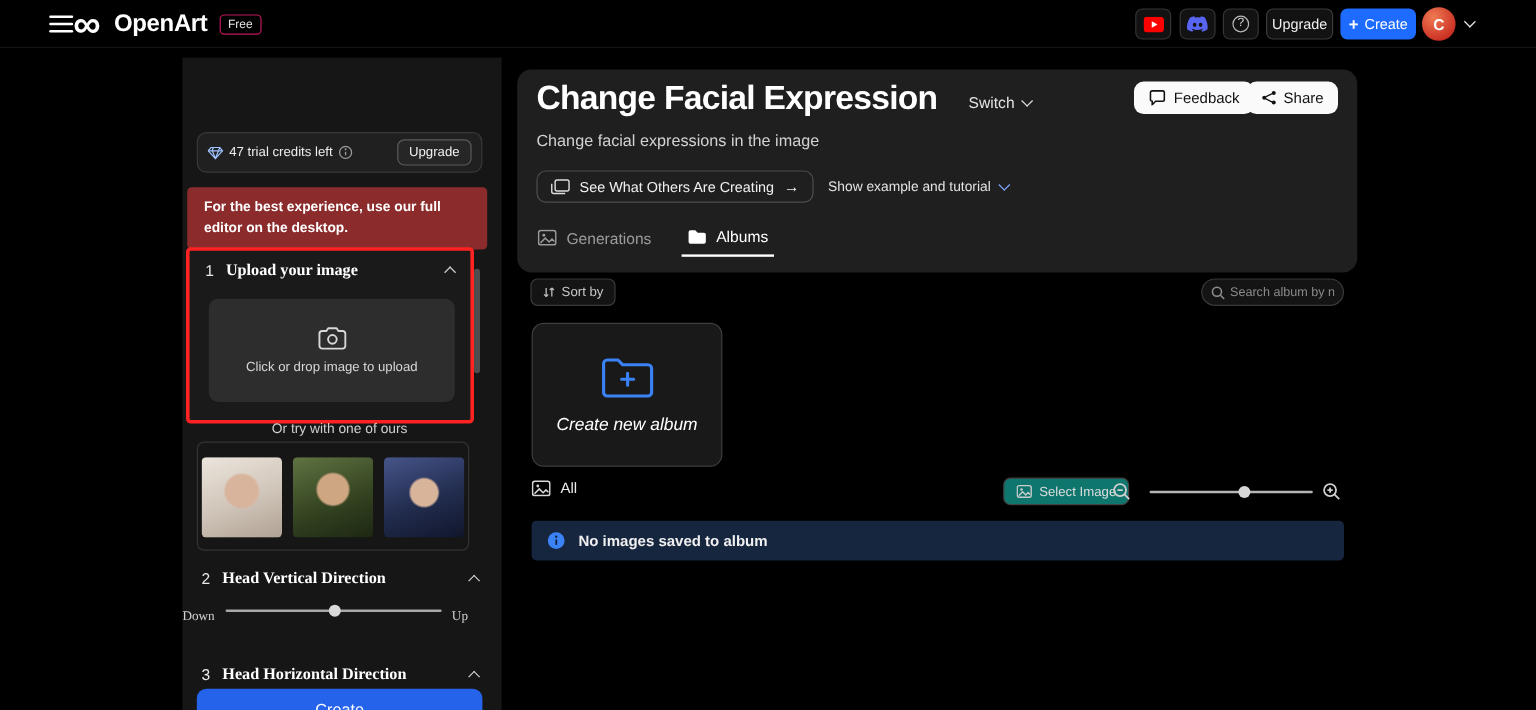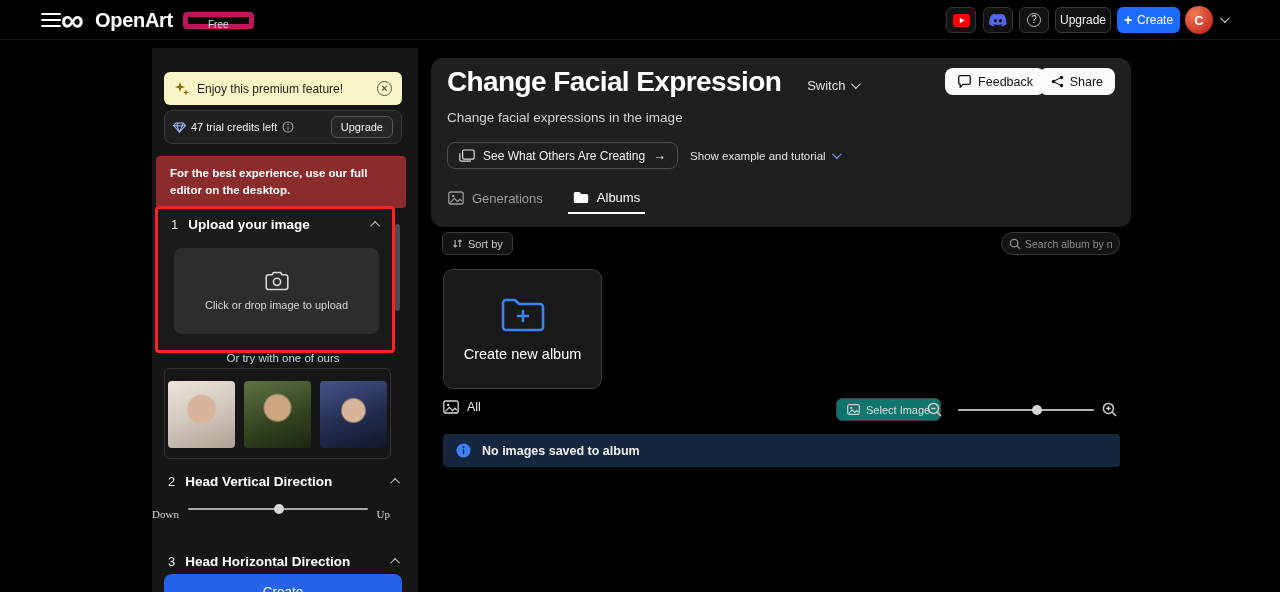--- a/index.html
+++ b/index.html
@@ -13,21 +13,21 @@
   .chev { display:inline-block; width:7px; height:7px; border-right:1.7px solid currentColor; border-bottom:1.7px solid currentColor; }
   .chev.down { transform:rotate(45deg) translateY(-2px); }
   .chev.up { transform:rotate(225deg) translateY(-2px); }
 
   
   .navbar { position:absolute; left:0; top:0; width:1280px; height:40px; background:#000; border-bottom:1px solid #141414; }
   .hamburger { position:absolute; left:41px; top:13px; width:20px; height:14px; display:flex; flex-direction:column; justify-content:space-between; }
   .hamburger span { height:2.4px; background:#fff; border-radius:2px; }
   .logo-mark { position:absolute; left:61px; top:0px; font-size:32px; font-weight:700; line-height:40px; color:#fff; }
   .logo-text { position:absolute; left:95px; top:9px; font-size:20px; font-weight:700; letter-spacing:-0.3px; }
-  .free-badge { position:absolute; left:183px; top:12px; height:17px; padding:0 20px; border:5px solid #be185d; border-radius:4px; font-size:10px; line-height:15px; color:#e5e5e5; }
+  .free-badge { position:absolute; left:183px; top:12px; height:17px; padding:0 6px; border:1px solid #be185d; border-radius:4px; font-size:10px; line-height:15px; color:#e5e5e5; }
   .icon-btn { position:absolute; top:7px; width:30px; height:26px; border:1px solid #343434; border-radius:6px; background:#121212; display:flex; align-items:center; justify-content:center; }
   .icon-btn.yt { left:946px; } .icon-btn.dc { left:983px; } .icon-btn.help { left:1019px; }
   .q-glyph { font-size:10px; color:#d9d9d9; border:1.3px solid #b9b9b9; border-radius:50%; width:14px; height:14px; line-height:12px; text-align:center; }
   .nav-upgrade { position:absolute; left:1055px; top:7px; width:56px; height:26px; border:1px solid #3a3a3a; border-radius:6px; background:#121212; font-size:12px; color:#f0f0f0; }
   .nav-create { position:absolute; left:1117px; top:7px; width:63px; height:26px; border-radius:6px; background:#1e6bff; font-size:12px; color:#fff; display:flex; align-items:center; justify-content:center; gap:5px; }
   .nav-create .plus { font-size:14px; font-weight:700; line-height:1; }
   .avatar { position:absolute; left:1185px; top:6px; width:28px; height:28px; border-radius:50%; background:radial-gradient(circle at 35% 30%, #f07a52, #c92f23 75%); font-size:13px; font-weight:700; color:#fff; display:flex; align-items:center; justify-content:center; }
   .nav-caret { position:absolute; left:1220px; top:16px; color:#e8e8e8; }
 
   
@@ -35,21 +35,21 @@
   .premium-banner { position:absolute; left:12px; top:24px; width:238px; height:33px; background:#f8f4c6; border-radius:6px; display:flex; align-items:center; gap:7px; padding:0 10px; }
   .premium-banner .pb-text { font-size:12px; color:#26221a; font-weight:500; }
   .pb-close { margin-left:auto; width:15px; height:15px; border:1.4px solid #5b5b4a; border-radius:50%; color:#5b5b4a; font-size:11px; line-height:12px; text-align:center; font-weight:700; }
   .credits-card { position:absolute; left:12px; top:62px; width:238px; height:34px; background:#202020; border:1px solid #383838; border-radius:8px; display:flex; align-items:center; gap:5px; padding:0 8px; }
   .credits-text { font-size:11px; color:#ededed; }
   .mini-upgrade { margin-left:auto; height:22px; padding:0 9px; border:1px solid #5a5a5a; border-radius:6px; background:#262626; font-size:11px; color:#f0f0f0; }
   .notice { position:absolute; left:4px; top:108px; width:250px; height:52px; background:#8c2b2b; border-radius:4px; padding:9px 14px; font-size:11.5px; font-weight:700; line-height:1.5; color:#fff; }
   .section-upload { position:absolute; left:3px; top:158px; width:240px; height:147px; border:3px solid #ff2222; border-radius:4px; background:#1a1a1a; }
   .sec-header { display:flex; align-items:center; gap:10px; padding:8px 12px 4px 13px; color:#fff; }
   .sec-num { font-size:13px; color:#e8e8e8; }
-  .sec-title { font-size:13.5px; font-weight:600; }
+  .sec-title { font-size:13.5px; font-weight:600;font-family:Liberation Serif, serif; }
   .sec-header .chev { margin-left:auto; color:#cfcfcf; }
   .upload-box { margin:12px 12px 0 16px; width:205px; height:86px; background:#2d2d2d; border-radius:8px; display:flex; flex-direction:column; align-items:center; justify-content:center; gap:8px; }
   .upload-hint { font-size:11px; color:#d6d6d6; }
   .try-ours { position:absolute; left:12px; top:304px; width:238px; text-align:center; font-size:11.5px; color:#cfcfcf; }
   .samples { position:absolute; left:12px; top:320px; width:227px; height:91px; border:1px solid #333; border-radius:6px; display:flex; justify-content:center; gap:9px; padding-top:12px; }
   .thumb { width:67px; height:67px; border-radius:4px; }
   .thumb.t1 { background: radial-gradient(circle at 50% 42%, #d9b49c 0 26%, rgba(0,0,0,0) 30%), linear-gradient(160deg,#ece5dc 0%,#cfc4b8 55%,#b0a294 100%); }
   .thumb.t2 { background: radial-gradient(circle at 50% 40%, #cfa682 0 24%, rgba(0,0,0,0) 28%), linear-gradient(160deg,#5f7342 0%,#32411f 60%,#1d2713 100%); }
   .thumb.t3 { background: radial-gradient(circle at 50% 44%, #d8b49a 0 22%, rgba(0,0,0,0) 26%), linear-gradient(160deg,#46558a 0%,#222c4e 55%,#10162b 100%); }
   .sec-plain { position:absolute; left:12px; width:238px; padding:0; }
@@ -78,21 +78,21 @@
   .tabs { position:absolute; left:12px; top:124px; display:flex; gap:20px; height:32px; }
   .tab { display:flex; align-items:center; gap:8px; font-size:13px; color:#9c9c9c; padding:0 5px; }
   .tab.active { color:#fff; border-bottom:2px solid #fff; }
 
   
   .sort-btn { position:absolute; left:442px; top:232px; height:23px; padding:0 9px; border:1px solid #3a3a3a; border-radius:6px; background:#141414; color:#c8c8c8; font-size:11px; display:flex; align-items:center; gap:5px; }
   .search-box { position:absolute; left:1001px; top:232px; width:119px; height:23px; border:1px solid #3a3a3a; border-radius:12px; background:#141414; display:flex; align-items:center; gap:4px; padding:0 7px; }
   .search-box input { flex:1; min-width:0; background:transparent; border:none; outline:none; color:#ddd; font-size:10.5px; font-family:"Liberation Sans", sans-serif; }
   .search-box input::placeholder { color:#8a8a8a; }
   .album-card { position:absolute; left:443px; top:269px; width:159px; height:120px; border:1px solid #3e3e3e; border-radius:10px; background:#191919; display:flex; flex-direction:column; align-items:center; justify-content:center; gap:13px; }
-  .album-card .ac-label { font-size:14.5px; color:#fff; }
+  .album-card .ac-label { font-size:14.5px; color:#fff;font-style:italic; }
   .all-row { position:absolute; left:443px; top:400px; display:flex; align-items:center; gap:8px; font-size:12.5px; color:#ececec; }
   .select-image { position:absolute; left:836px; top:398px; height:23px; padding:0 10px; border:1px solid #424242; border-radius:6px; background:#0f766e; color:#ddd; font-size:11px; display:flex; align-items:center; gap:6px; }
   .zoom-out { position:absolute; left:927px; top:402px; }
   .zoom-in { position:absolute; left:1102px; top:402px; }
   .zoom-slider { position:absolute; left:958px; top:409px; width:136px; height:2px; background:#b5b5b5; border-radius:2px; }
   .zhandle { position:absolute; left:74px; top:-4px; width:10px; height:10px; border-radius:50%; background:#d6d6d6; }
   .info-banner { position:absolute; left:443px; top:434px; width:677px; height:33px; background:#16263f; border-radius:4px; display:flex; align-items:center; gap:11px; padding:0 13px; }
   .info-banner .ib-text { font-size:12.5px; color:#f0f0f0;font-weight:bold; }
 </style>
 </head>
@@ -128,28 +128,20 @@
     <button class="nav-create" data-interactable="true">
       <span class="plus" data-interactable="false">+</span>
       <span data-interactable="false">Create</span>
     </button>
     <div class="avatar" data-interactable="true">C</div>
     <span class="chev down nav-caret" data-interactable="true"></span>
   </header>
 
   <aside class="sidebar" data-interactable="false">
 
-    <div class="premium-banner" data-interactable="false">
-      <svg data-interactable="false" width="16" height="16" viewBox="0 0 16 16" fill="#8a6a0a">
-          <path d="M6 1 7.3 4.7 11 6 7.3 7.3 6 11 4.7 7.3 1 6 4.7 4.7Z"></path>
-          <path d="M12 8.5 12.8 10.7 15 11.5 12.8 12.3 12 14.5 11.2 12.3 9 11.5 11.2 10.7Z"></path>
-        </svg>
-      <span class="pb-text" data-interactable="false">Enjoy this premium feature!</span>
-      <span class="pb-close" data-interactable="true">×</span>
-    </div>
 
     <div class="credits-card" data-interactable="false">
       <svg data-interactable="false" width="13" height="11" viewBox="0 0 14 12" fill="none" stroke="#9fc3ff" stroke-width="1.1">
           <path d="M3 1h8l2.5 3L7 11 .5 4Z"></path>
           <path d="M.5 4h13M5 1 4.2 4l2.8 7 2.8-7L11 1"></path>
         </svg>
       <span class="credits-text" data-interactable="false">47 trial credits left</span>
       <svg data-interactable="false" width="12" height="12" viewBox="0 0 12 12" fill="none" stroke="#9a9a9a" stroke-width="1.1">
           <circle cx="6" cy="6" r="5"></circle>
           <path d="M6 5.4v3"></path>

